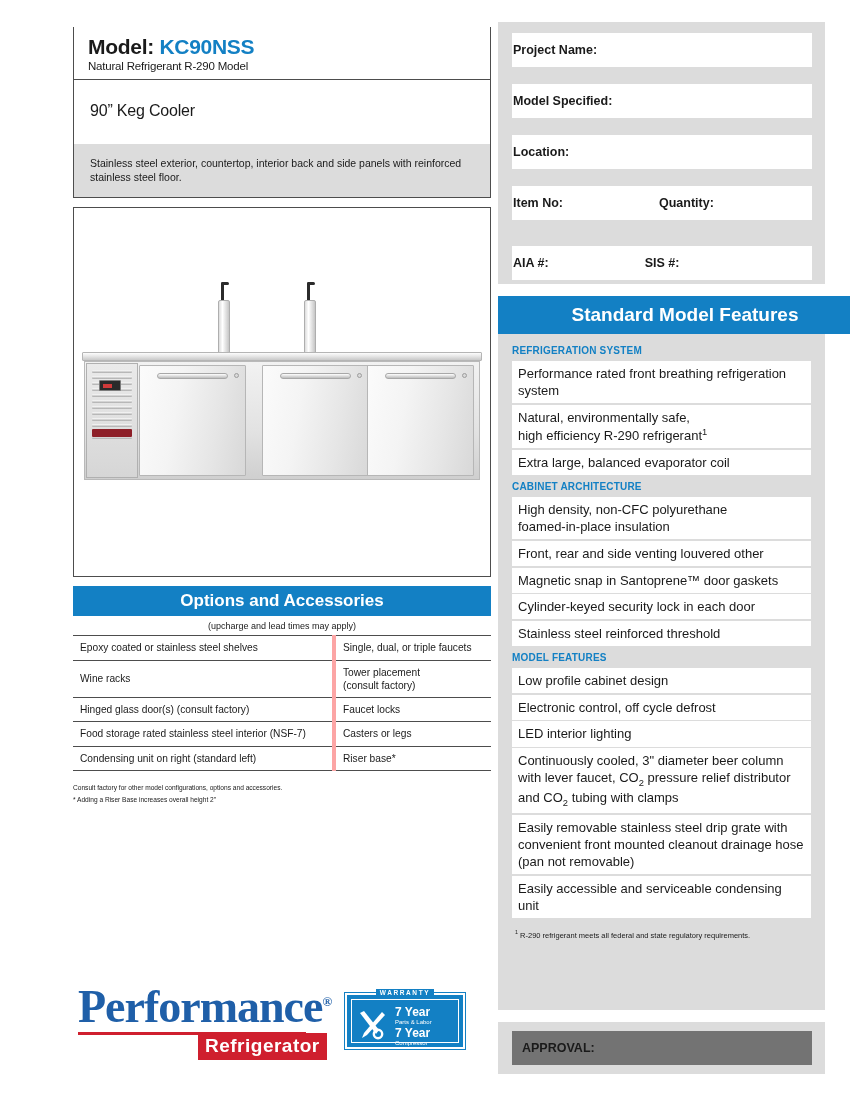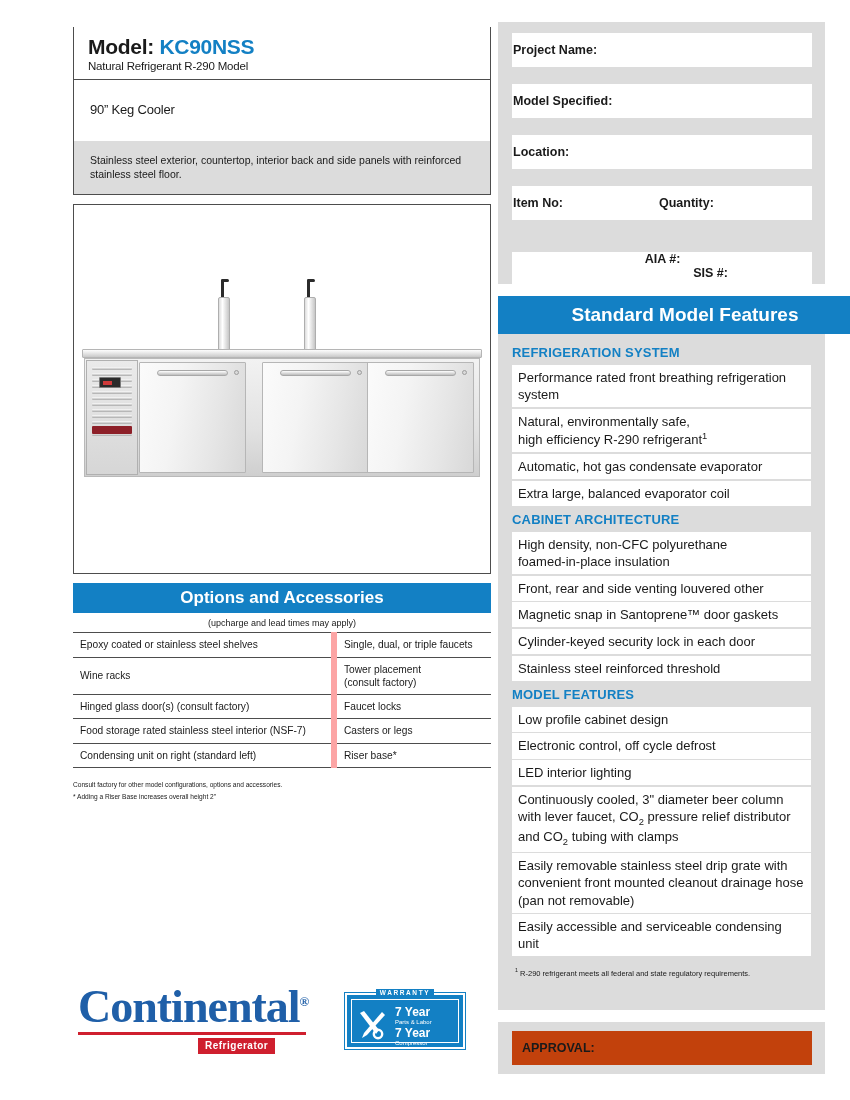--- a/index.html
+++ b/index.html
@@ -36,21 +36,21 @@
   .model-line { font-size: 21px; font-weight: bold; color: #1a1a1a; letter-spacing: -0.3px; }
   .model-line .model-num { color: #1380c4; }
   .model-sub { font-size: 11.5px; color: #1a1a1a; margin-top: 1px; letter-spacing: -0.2px; }
 
   .title-box {
     border: 1px solid #4d4d4d;
     border-top: none;
     background: #fff;
   }
   .title-main {
-    font-size: 13px;
+    font-size: 16px;
     color: #1a1a1a;
     padding: 22px 16px 24px 16px;
     letter-spacing: -0.2px;
   }
   .title-desc {
     background: #dcdcdc;
     padding: 12px 16px 13px 16px;
     font-size: 10.5px;
     line-height: 1.35;
     color: #1a1a1a;
@@ -138,35 +138,35 @@
   .opts-table { width: 100%; border-collapse: collapse; }
   .opts-table td {
     border-top: 1px solid #4d4d4d;
     font-size: 10.2px; color: #1a1a1a;
     padding: 5px 6px 5px 7px;
     vertical-align: middle;
     line-height: 1.3;
   }
   .opts-table tr:last-child td { border-bottom: 1px solid #4d4d4d; }
   .opts-table td.c1 { width: 261px; }
-  .opts-table td.c2 { width: 157px; border-left: 6px solid #fca5a5; }
+  .opts-table td.c2 { width: 157px; border-left: 4px solid #fca5a5; }
   .opts-foot { font-size: 6.6px; color: #1a1a1a; margin-top: 11px; line-height: 1.9; }
 
   
   .logo-area { position: absolute; left: 78px; top: 984px; width: 400px; height: 86px; }
   .logo-word {
     font-family: "Liberation Serif", serif;
     font-size: 46px; font-weight: bold; color: #1f5fa8;
     letter-spacing: -1px; line-height: 1; position: relative; display: inline-block;
   }
   .logo-word .reg { font-size: 13px; vertical-align: super; }
   .logo-rule { width: 228px; height: 3px; background: #cf1f2e; margin-top: 2px; }
   .logo-tag {
     display: inline-block; background: #cf1f2e; color: #fff;
-    font-size: 10px; font-weight: bold; letter-spacing: 0.5px;
+    font-size: 19px; font-weight: bold; letter-spacing: 0.5px;
     padding: 2px 7px 3px 7px; margin-left: 120px; margin-top: -2px;
   }
   .warranty {
     position: absolute; left: 345px; top: 993px; width: 120px; height: 56px;
     background: #1380c4; border: 2px solid #fff; outline: 1px solid #1380c4;
     color: #fff;
   }
   .warranty .wfr {
     position:absolute; left:4px; top:4px; right:4px; bottom:4px;
     border:1px solid #ffffff;
@@ -199,40 +199,40 @@
     position: absolute; left: 498px; top: 296px; width: 374px; height: 38px;
     background: #1380c4; color: #fff; text-align: center;
     line-height: 38px; font-size: 19px; font-weight: bold;
   }
   .feat-panel {
     position: absolute; left: 498px; top: 334px; width: 327px; height: 676px;
     background: #dcdcdc;
   }
   .feat-inner { padding: 9px 14px 0 14px; }
   .feat-head {
-    color: #1380c4; font-size: 13px; font-weight: bold;
+    color: #1380c4; font-size: 10px; font-weight: bold;
     letter-spacing: 0.2px; margin: 6px 0 5px 0;
   }
   .feat-head.first { margin-top: 2px; }
   .feat-list { background: transparent; }
   .feat-item {
     background: #fff; font-size: 13px; color: #1a1a1a;
     padding: 4px 6px 4px 6px; margin-bottom: 1.5px; line-height: 1.32;
   }
   .feat-note { font-size: 7.5px; color: #1a1a1a; margin-top: 11px; padding-left: 3px; }
   sup { font-size: 0.72em; vertical-align: super; }
   sub { font-size: 0.72em; vertical-align: sub; }
 
   .approval-panel {
     position: absolute; left: 498px; top: 1022px; width: 327px; height: 52px;
     background: #dcdcdc;
   }
   .approval-row {
     position: absolute; left: 14px; top: 9px; width: 300px; height: 34px;
-    background: #c2410c; display: flex; align-items: center;
+    background: #737373; display: flex; align-items: center;
     padding-left: 10px; font-size: 12.5px; font-weight: bold; color: #1a1a1a;
   }
 </style>
 </head>
 <body>
 
 <div class="page">
 
   <div class="left-col">
 
@@ -322,21 +322,21 @@
     </table>
 
     <div class="opts-foot">
       <div>Consult factory for other model configurations, options and accessories.</div>
       <div>* Adding a Riser Base increases overall height 2”</div>
     </div>
   </div>
 
   <div class="logo-area">
     <div class="logo-word">
-      <span>Continental</span><span class="reg">®</span>
+      <span>Performance</span><span class="reg">®</span>
     </div>
     <div class="logo-rule"></div>
     <div class="logo-tag">Refrigerator</div>
   </div>
 
   <div class="warranty">
     <div class="wfr"></div>
     <div class="warr-title"><span>WARRANTY</span></div>
     <svg class="warr-wrench" viewBox="0 0 34 32">
       <g fill="#ffffff">
@@ -360,35 +360,34 @@
       <div class="form-row" style="top: 62px;">
         <span>Model Specified:</span>
       </div>
       <div class="form-row" style="top: 113px;">
         <span>Location:</span>
       </div>
       <div class="form-row" style="top: 164px;">
         <span>Item No:</span>
         <span class="f2">Quantity:</span>
       </div>
-      <div class="form-row" style="top: 230px; flex-direction: column;">
+      <div class="form-row" style="top: 224px;">
         <span>AIA #:</span>
         <span class="f2">SIS #:</span>
       </div>
     </div>
 
   <div class="feat-banner">Standard Model Features</div>
 
   <div class="feat-panel">
     <div class="feat-inner" id="features-inner">
         <div class="feat-head first">REFRIGERATION SYSTEM</div>
         <div class="feat-list">
           <div class="feat-item">Performance rated front breathing refrigeration system</div>
           <div class="feat-item">Natural, environmentally safe,<br>high efficiency R-290 refrigerant<sup>1</sup></div>
-          <div class="feat-item">Automatic, hot gas condensate evaporator</div>
           <div class="feat-item">Extra large, balanced evaporator coil</div>
         </div>
         <div class="feat-head">CABINET ARCHITECTURE</div>
         <div class="feat-list">
           <div class="feat-item">High density, non-CFC polyurethane<br>foamed-in-place insulation</div>
           <div class="feat-item">Front, rear and side venting louvered other</div>
           <div class="feat-item">Magnetic snap in Santoprene™ door gaskets</div>
           <div class="feat-item">Cylinder-keyed security lock in each door</div>
           <div class="feat-item">Stainless steel reinforced threshold</div>
         </div>

